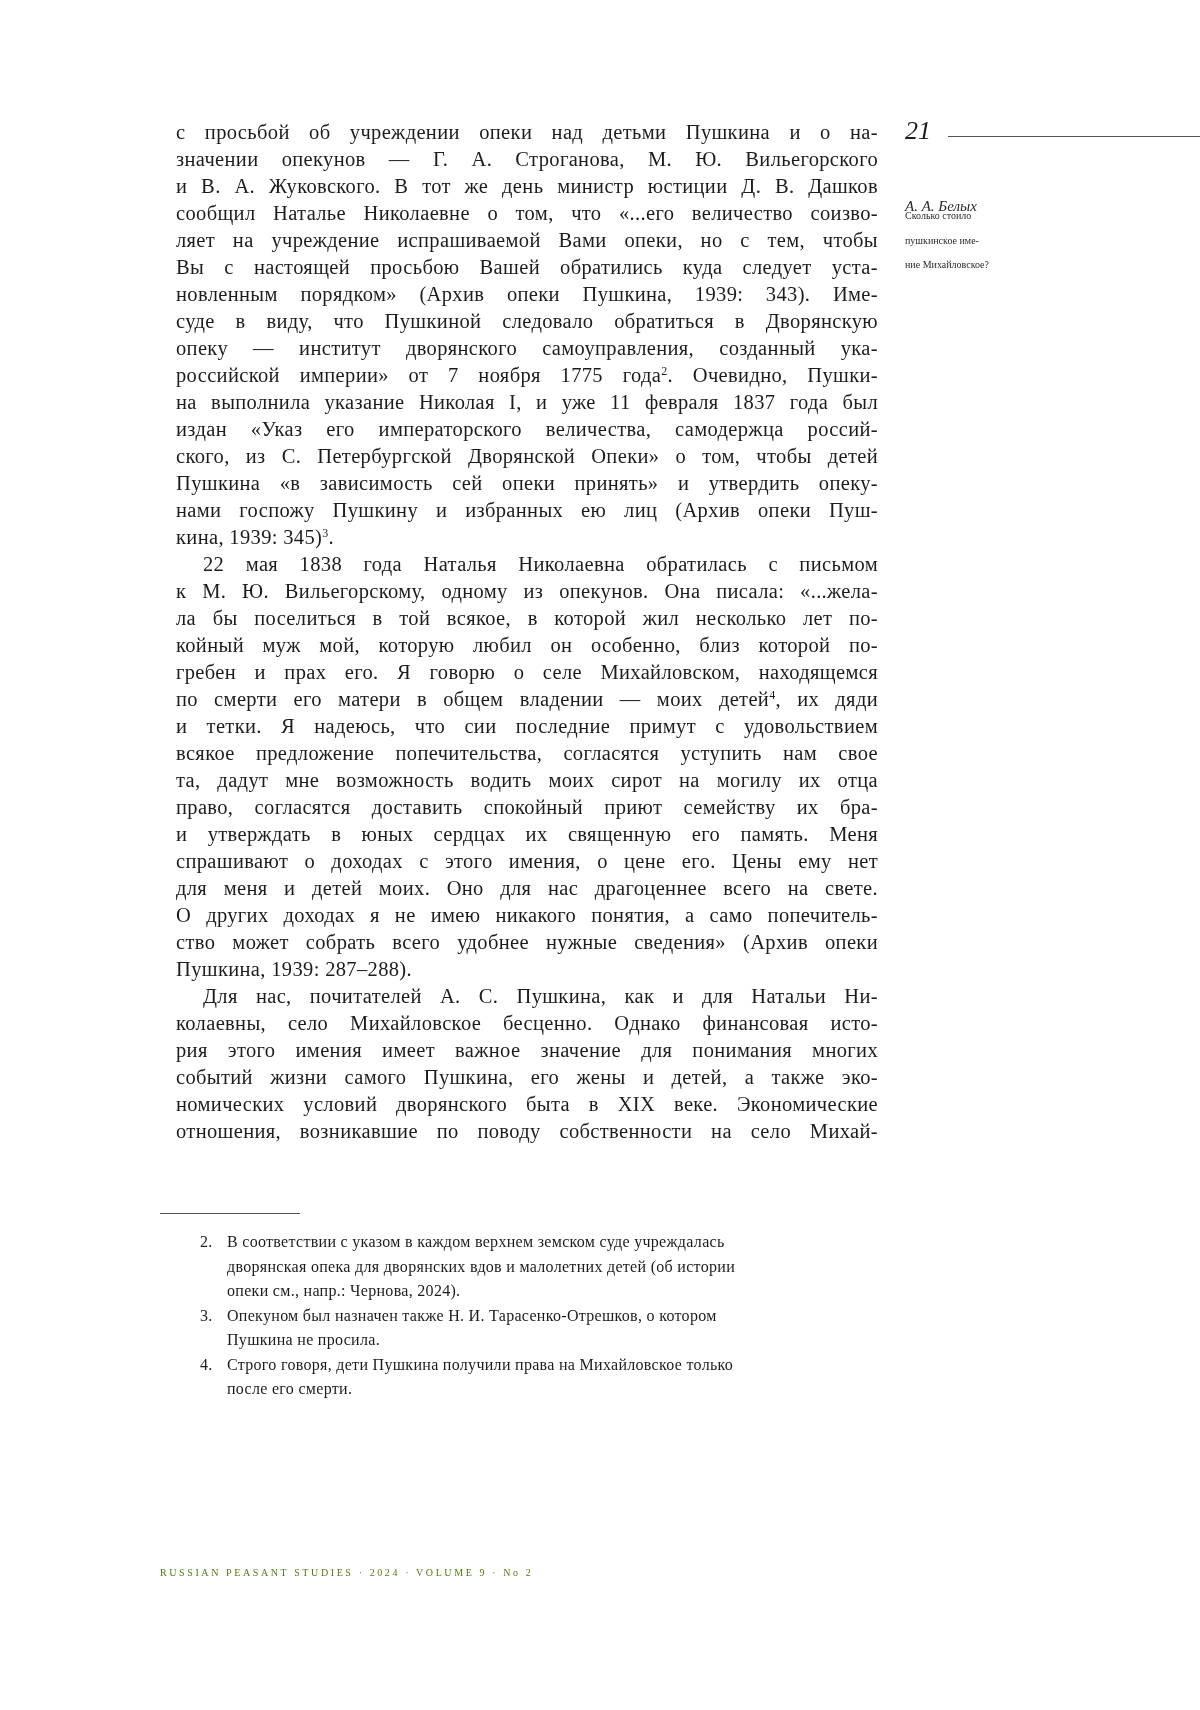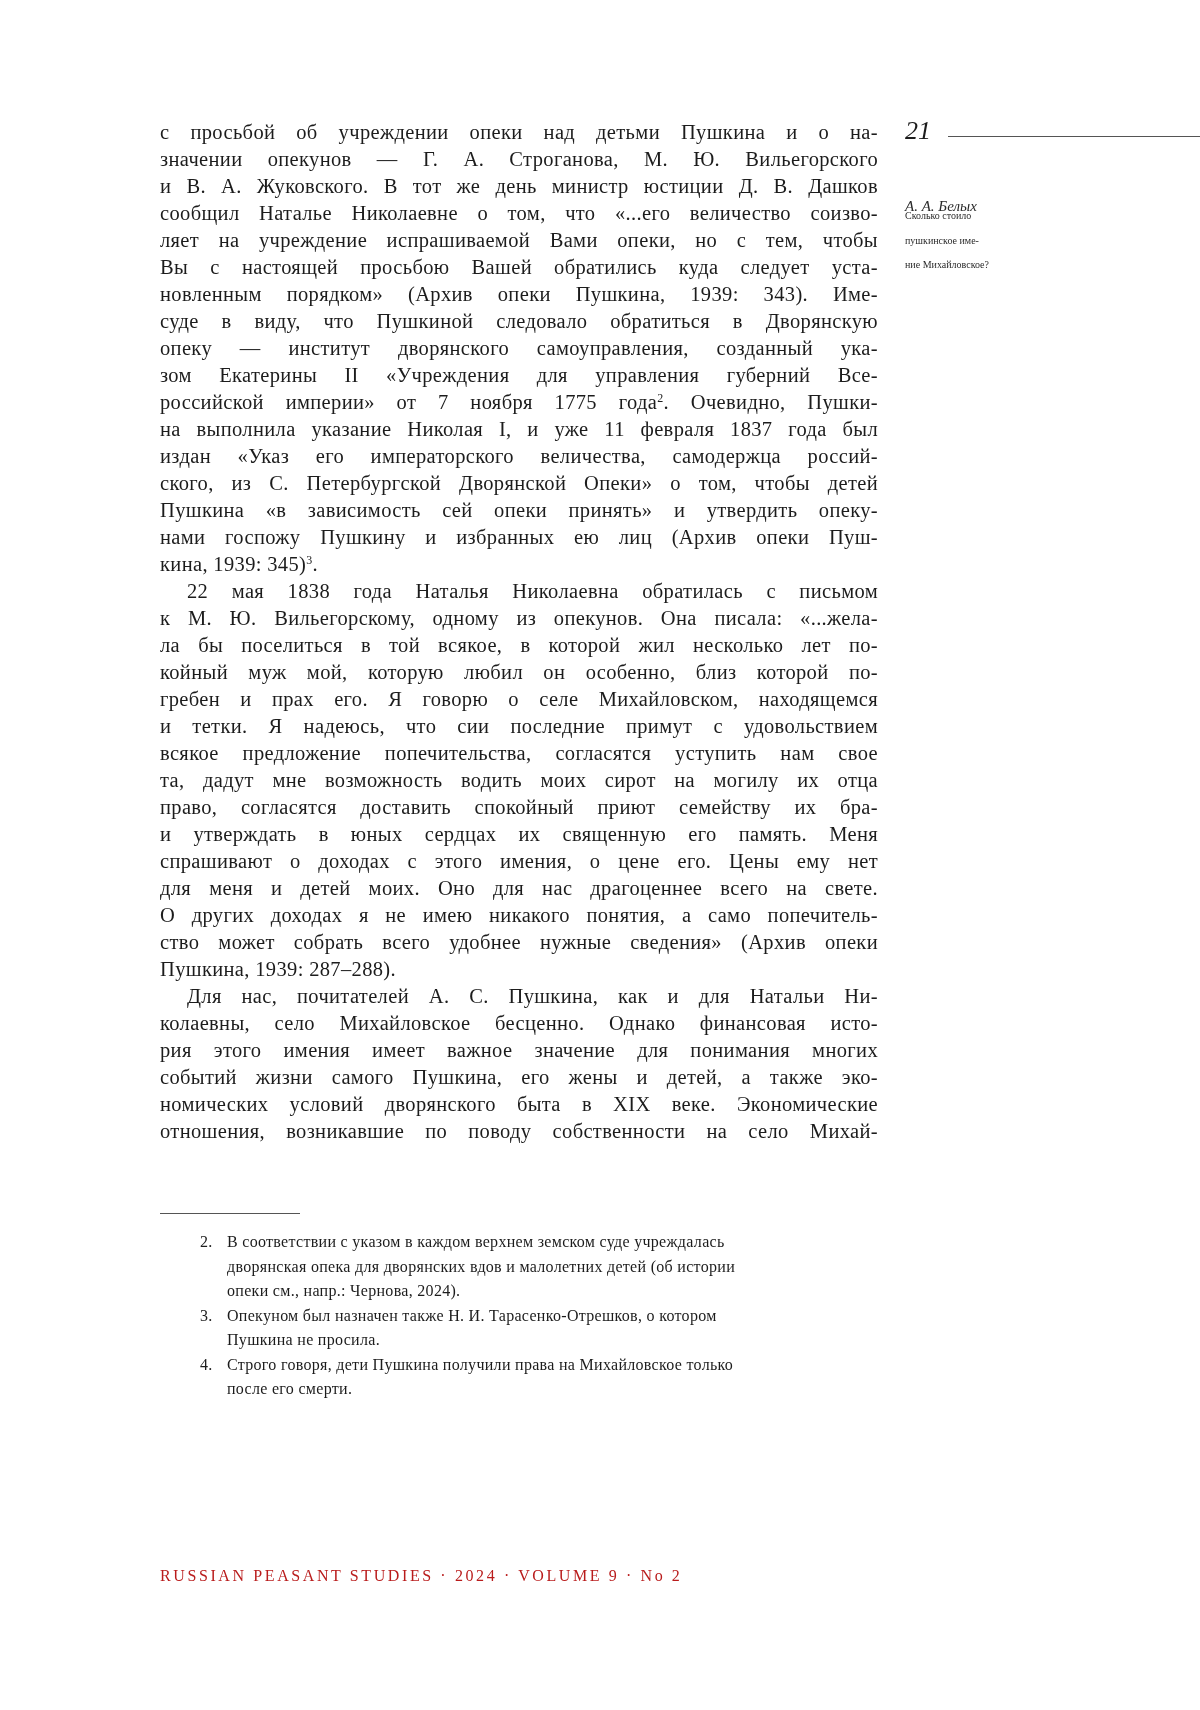--- a/index.html
+++ b/index.html
@@ -1,67 +1,67 @@
 <!DOCTYPE html>
 <html><head>
 <meta charset="utf-8">
 <style>
   html, body { margin: 0; padding: 0; background: #ffffff; }
   body { width: 1200px; height: 1710px; position: relative; overflow: hidden;
          font-family: "DejaVu Serif", "Liberation Serif", serif; color: #1c1c1c; }
   .main { position: absolute; left: 160px; top: 119px; width: 718px; }
   .line { display: block; height: 27px; line-height: 27px; font-size: 20.5px;
           white-space: nowrap; text-align-last: justify; text-align: justify;
-          font-family: "Liberation Serif", "DejaVu Serif", serif; letter-spacing: 0.35px; }
+          font-family: "Liberation Serif", "DejaVu Serif", serif; letter-spacing: 0.35px; margin-left: 16px; }
   .line.last { text-align-last: left; }
   .line.indent { padding-left: 27px; }
   sup { font-size: 12px; line-height: 0; vertical-align: 7px; }
   .side { position: absolute; left: 905px; top: 116px; width: 295px; }
   .page-num { font-style: italic; font-size: 26px; font-family: "Liberation Serif", serif; }
   .page-rule { position: absolute; left: 948px; top: 136px; width: 252px; height: 1px; background: #555; }
   .side-author { position: absolute; left: 905px; top: 178px; font-style: italic; font-size: 15px;
                  font-family: "Liberation Serif", serif; color: #2a2a2a; margin-top: 20px; }
   .side-title { position: absolute; left: 905px; top: 204px; font-size: 10px; line-height: 24.5px;
                 font-family: "Liberation Serif", serif; color: #2a2a2a; }
   .side-title span { display: block; }
   .fn-rule { position: absolute; left: 160px; top: 1213px; width: 140px; height: 1px; background: #555; }
   .footnotes { position: absolute; left: 200px; top: 1230px; width: 680px; }
   .fn { position: relative; padding-left: 27px; font-size: 16px; line-height: 24.5px;
         font-family: "Liberation Serif", serif; letter-spacing: 0.3px; }
   .fn .num { position: absolute; left: 0; top: 0; }
   .fn span.l { display: block; }
-  .footer { position: absolute; left: 160px; top: 1567px; font-size: 16px; letter-spacing: 2.6px;
-            font-family: "Liberation Serif", serif; color: #b91c1c; }
+  .footer { position: absolute; left: 160px; top: 1567px; font-size: 10px; letter-spacing: 2.6px;
+            font-family: "Liberation Serif", serif; color: #4d7c0f; }
 </style>
 </head>
 <body>
 
 <div class="main">
   <span class="line">с просьбой об учреждении опеки над детьми Пушкина и о на-</span>
   <span class="line">значении опекунов — Г. А. Строганова, М. Ю. Вильегорского</span>
   <span class="line">и В. А. Жуковского. В тот же день министр юстиции Д. В. Дашков</span>
   <span class="line">сообщил Наталье Николаевне о том, что «...его величество соизво-</span>
   <span class="line">ляет на учреждение испрашиваемой Вами опеки, но с тем, чтобы</span>
   <span class="line">Вы с настоящей просьбою Вашей обратились куда следует уста-</span>
   <span class="line">новленным порядком» (Архив опеки Пушкина, 1939: 343). Име-</span>
   <span class="line">суде в виду, что Пушкиной следовало обратиться в Дворянскую</span>
   <span class="line">опеку — институт дворянского самоуправления, созданный ука-</span>
-  <span class="line">зом Екатерины II «Учреждения для управления губерний Все-</span>
   <span class="line"><span>российской империи» от 7 ноября 1775 года</span><sup>2</sup><span>. Очевидно, Пушки-</span></span>
   <span class="line">на выполнила указание Николая I, и уже 11 февраля 1837 года был</span>
   <span class="line">издан «Указ его императорского величества, самодержца россий-</span>
   <span class="line">ского, из С. Петербургской Дворянской Опеки» о том, чтобы детей</span>
   <span class="line">Пушкина «в зависимость сей опеки принять» и утвердить опеку-</span>
   <span class="line">нами госпожу Пушкину и избранных ею лиц (Архив опеки Пуш-</span>
   <span class="line last"><span>кина, 1939: 345)</span><sup>3</sup><span>.</span></span>
   <span class="line indent">22 мая 1838 года Наталья Николаевна обратилась с письмом</span>
   <span class="line">к М. Ю. Вильегорскому, одному из опекунов. Она писала: «...жела-</span>
   <span class="line">ла бы поселиться в той всякое, в которой жил несколько лет по-</span>
   <span class="line">койный муж мой, которую любил он особенно, близ которой по-</span>
   <span class="line">гребен и прах его. Я говорю о селе Михайловском, находящемся</span>
+  <span class="line"><span>по смерти его матери в общем владении — моих детей</span><sup>4</sup><span>, их дяди</span></span>
   <span class="line">и тетки. Я надеюсь, что сии последние примут с удовольствием</span>
   <span class="line">всякое предложение попечительства, согласятся уступить нам свое</span>
   <span class="line">та, дадут мне возможность водить моих сирот на могилу их отца</span>
   <span class="line">право, согласятся доставить спокойный приют семейству их бра-</span>
   <span class="line">и утверждать в юных сердцах их священную его память. Меня</span>
   <span class="line">спрашивают о доходах с этого имения, о цене его. Цены ему нет</span>
   <span class="line">для меня и детей моих. Оно для нас драгоценнее всего на свете.</span>
   <span class="line">О других доходах я не имею никакого понятия, а само попечитель-</span>
   <span class="line">ство может собрать всего удобнее нужные сведения» (Архив опеки</span>
   <span class="line last">Пушкина, 1939: 287–288).</span>

